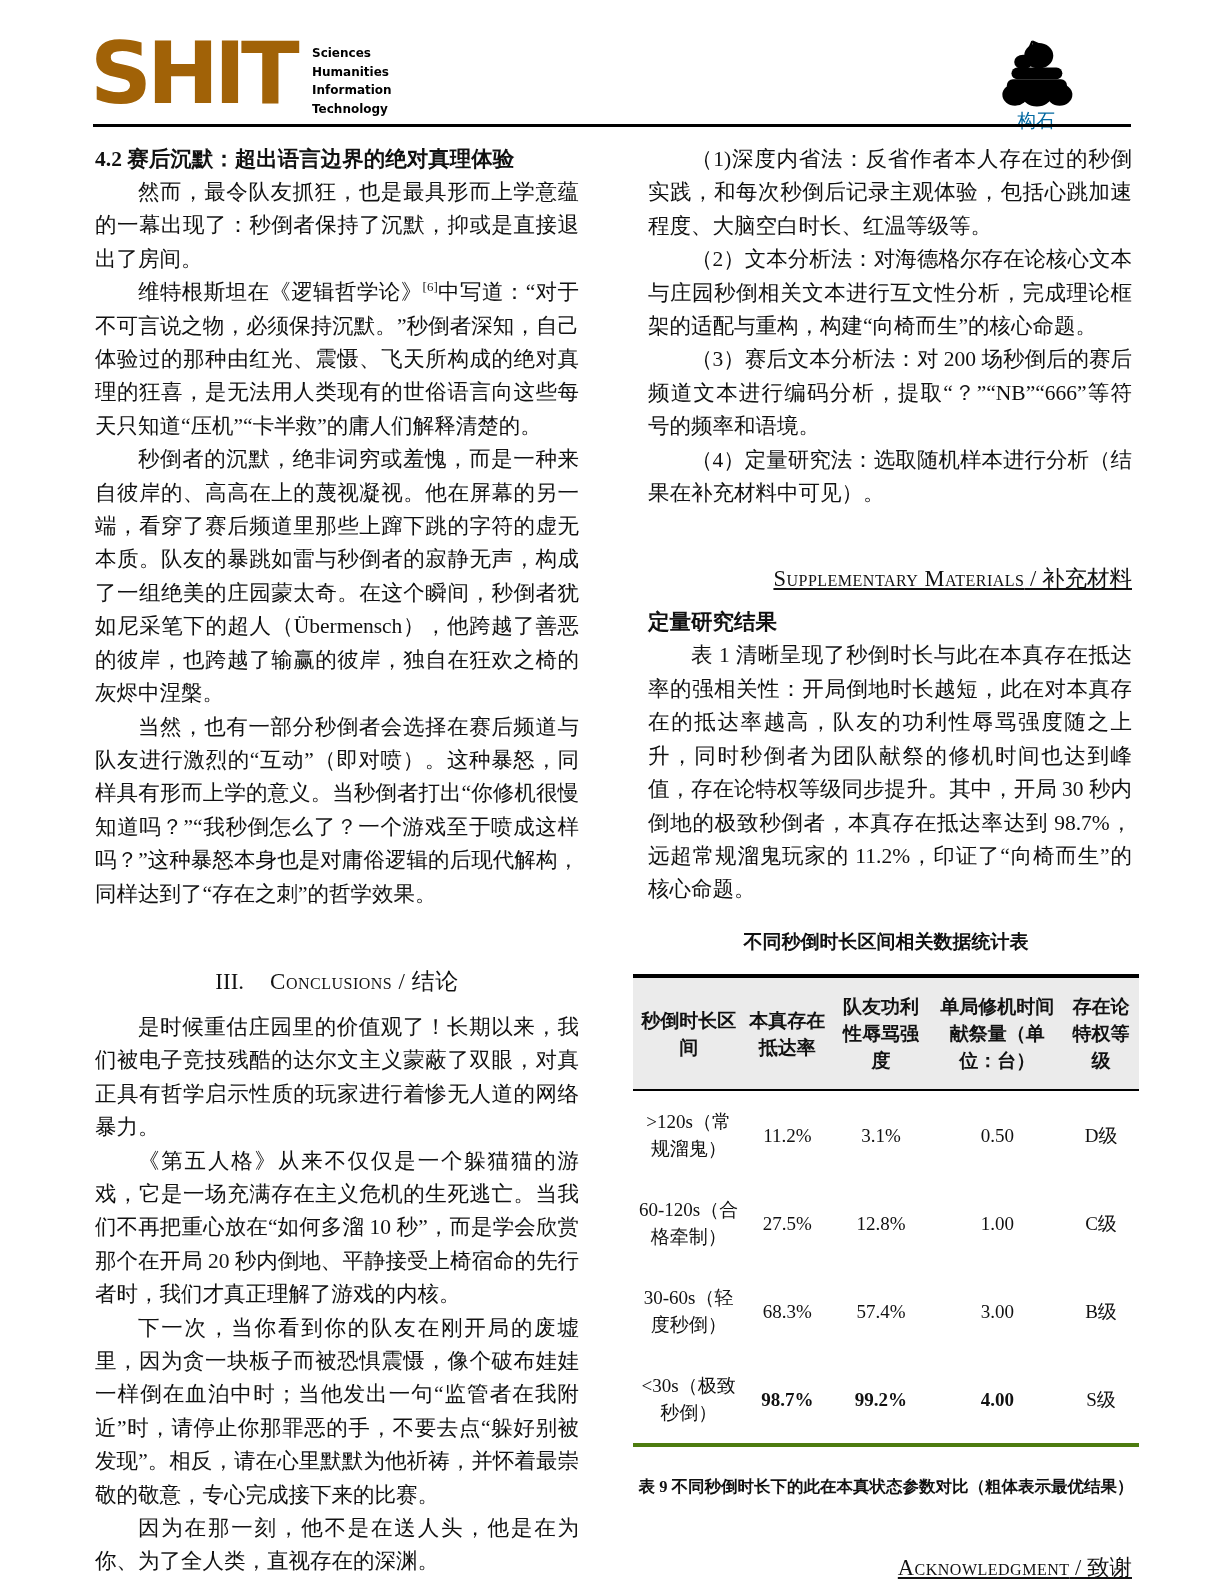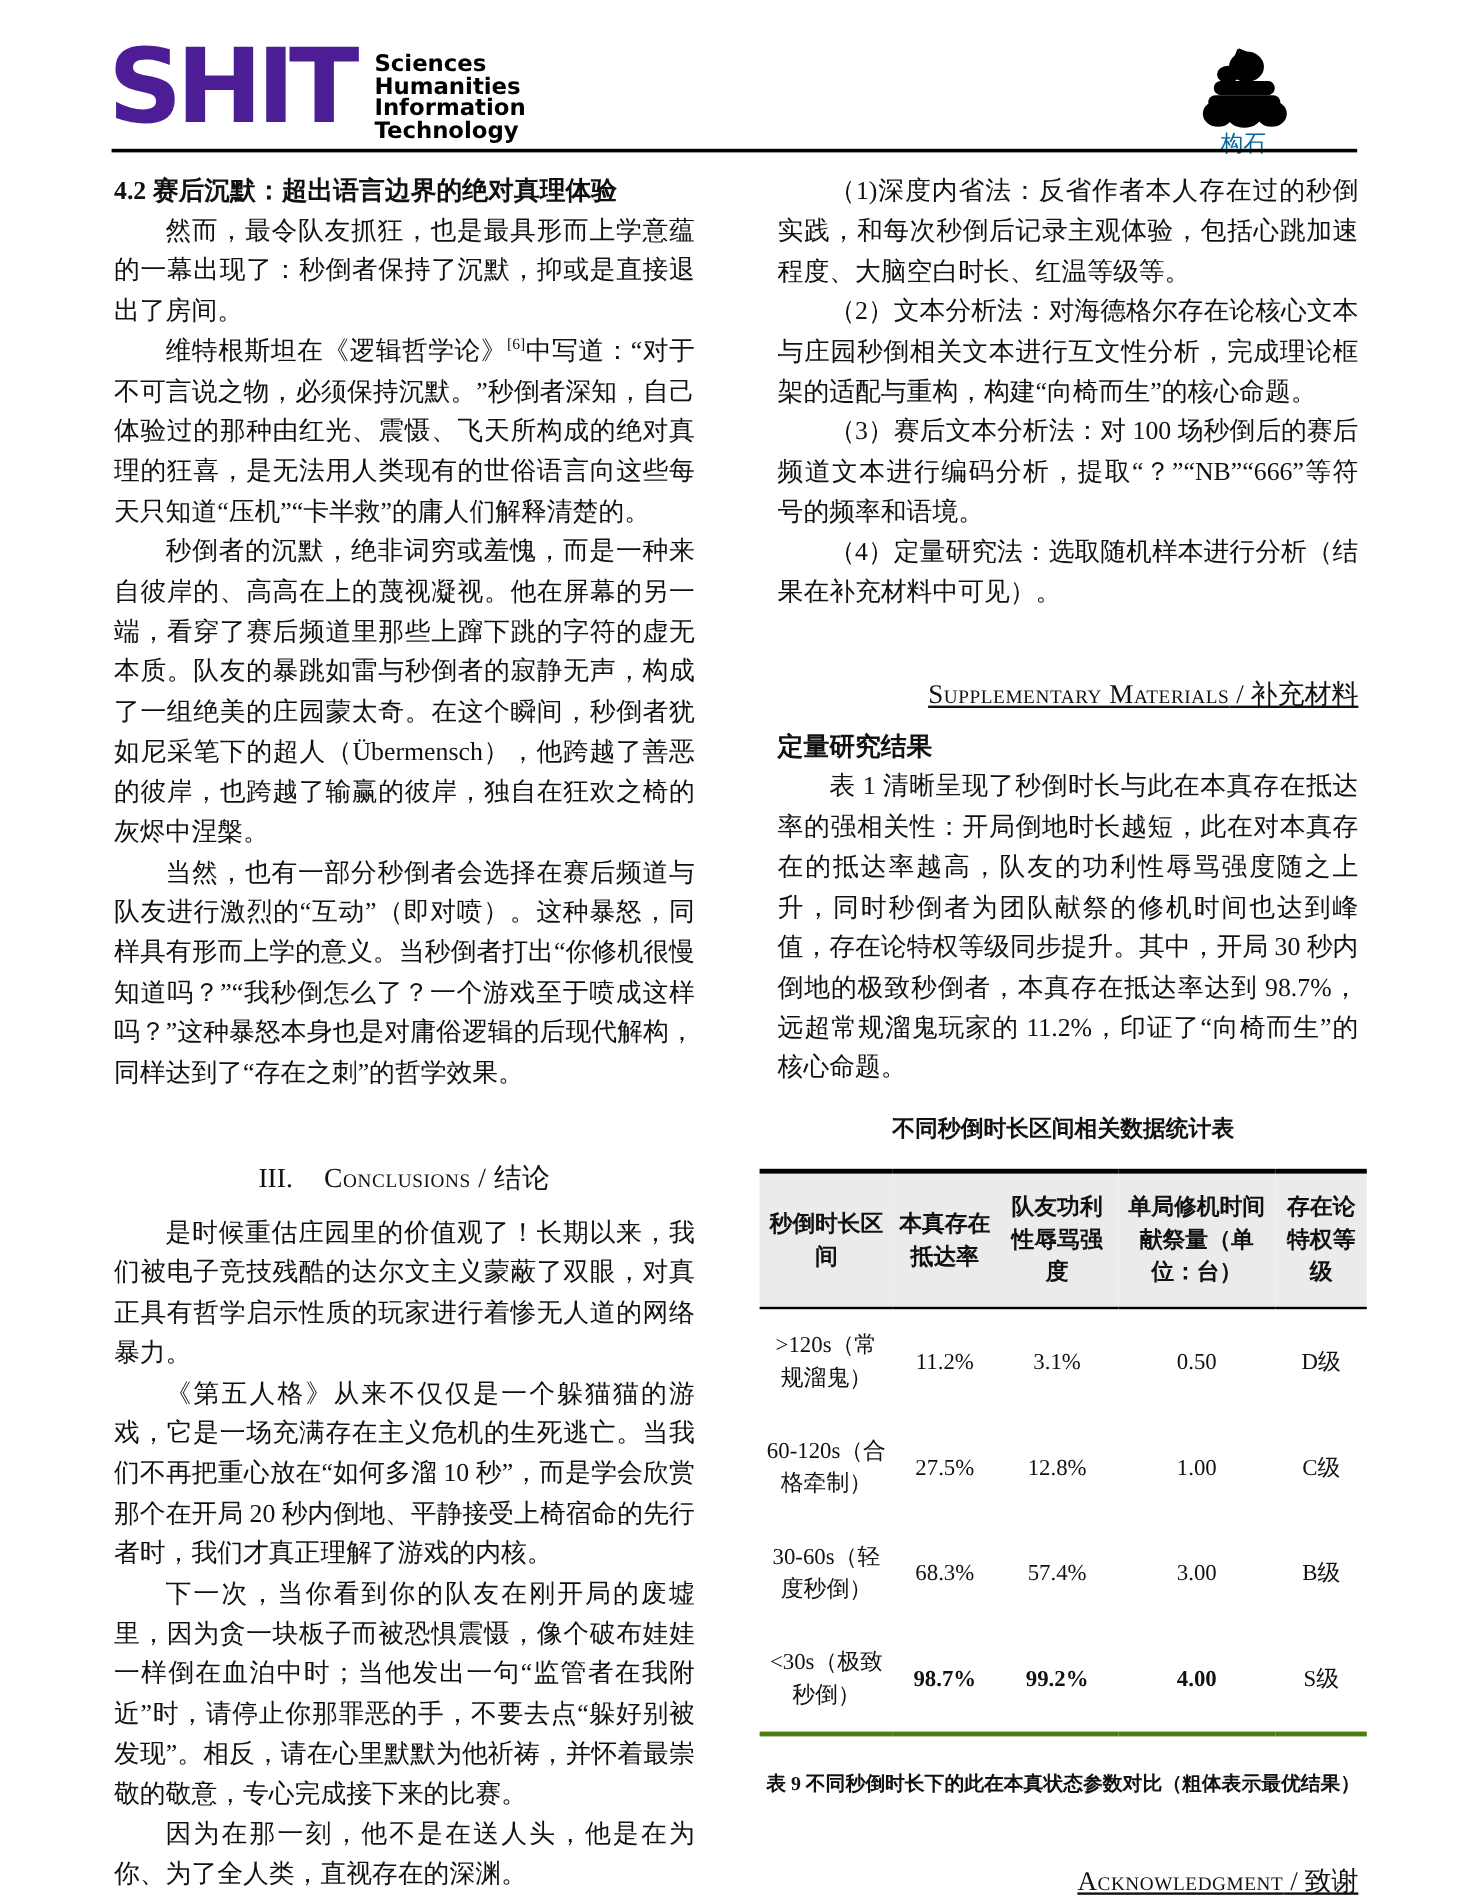--- a/index.html
+++ b/index.html
@@ -10,26 +10,26 @@
     background:#ffffff;
     color:#111;
     font-family:"Liberation Serif","DejaVu Serif",serif;
     overflow:hidden;
   }
   
   .logo {
     position:absolute; left:90px; top:30px;
     font-family:"DejaVu Sans","Liberation Sans",sans-serif;
     font-weight:800; font-size:86px; line-height:86px;
-    letter-spacing:-5px; color:#4c1d95;
+    letter-spacing:-5px; color:#a16207;
   }
   .brand {
     position:absolute; left:312px; top:44px;
     font-family:"DejaVu Sans","Liberation Sans",sans-serif;
-    font-weight:700; font-size:19px; line-height:18.5px; color:#000;
+    font-weight:700; font-size:12px; line-height:18.5px; color:#000;
   }
   .cairn {
     position:absolute; left:992px; top:36px; width:88px; text-align:center;
   }
   .cairn svg { display:block; margin:0 auto; }
   .cairn-label {
     font-family:"DejaVu Sans","Liberation Sans",sans-serif;
     font-size:19px; line-height:20px; color:#0369a1; margin-top:2px;
   }
   .rule {
@@ -118,21 +118,21 @@
     <p class="body">是时候重估庄园里的价值观了！长期以来，我们被电子竞技残酷的达尔文主义蒙蔽了双眼，对真正具有哲学启示性质的玩家进行着惨无人道的网络暴力。</p>
     <p class="body">《第五人格》从来不仅仅是一个躲猫猫的游戏，它是一场充满存在主义危机的生死逃亡。当我们不再把重心放在“如何多溜 10 秒”，而是学会欣赏那个在开局 20 秒内倒地、平静接受上椅宿命的先行者时，我们才真正理解了游戏的内核。</p>
     <p class="body">下一次，当你看到你的队友在刚开局的废墟里，因为贪一块板子而被恐惧震慑，像个破布娃娃一样倒在血泊中时；当他发出一句“监管者在我附近”时，请停止你那罪恶的手，不要去点“躲好别被发现”。相反，请在心里默默为他祈祷，并怀着最崇敬的敬意，专心完成接下来的比赛。</p>
     <p class="body">因为在那一刻，他不是在送人头，他是在为你、为了全人类，直视存在的深渊。</p>
 
   </div>
 
   <div class="col col-right">
     <p class="body">（1)深度内省法：反省作者本人存在过的秒倒实践，和每次秒倒后记录主观体验，包括心跳加速程度、大脑空白时长、红温等级等。</p>
     <p class="body">（2）文本分析法：对海德格尔存在论核心文本与庄园秒倒相关文本进行互文性分析，完成理论框架的适配与重构，构建“向椅而生”的核心命题。</p>
-    <p class="body">（3）赛后文本分析法：对 100 场秒倒后的赛后频道文本进行编码分析，提取“？”“NB”“666”等符号的频率和语境。</p>
+    <p class="body">（3）赛后文本分析法：对 200 场秒倒后的赛后频道文本进行编码分析，提取“？”“NB”“666”等符号的频率和语境。</p>
     <p class="body">（4）定量研究法：选取随机样本进行分析（结果在补充材料中可见）。</p>
 
     <h2 class="side-head" style="margin-top:54px;"><span class="smallcaps">Supplementary Materials</span><span> / 补充材料</span></h2>
     <h3 class="run-title" style="margin-top:12px;">定量研究结果</h3>
     <p class="body">表 1 清晰呈现了秒倒时长与此在本真存在抵达率的强相关性：开局倒地时长越短，此在对本真存在的抵达率越高，队友的功利性辱骂强度随之上升，同时秒倒者为团队献祭的修机时间也达到峰值，存在论特权等级同步提升。其中，开局 30 秒内倒地的极致秒倒者，本真存在抵达率达到 98.7%，远超常规溜鬼玩家的 11.2%，印证了“向椅而生”的核心命题。</p>
 
     <div class="tablewrap">
       <div class="tbl-title">不同秒倒时长区间相关数据统计表</div>
       <table class="stats">
         <thead>

